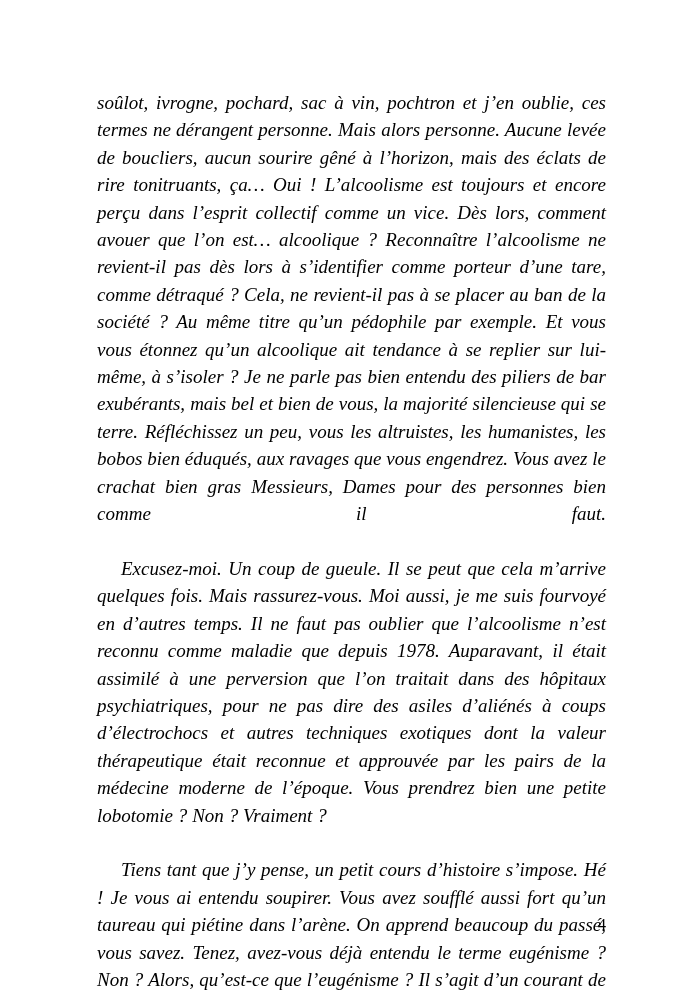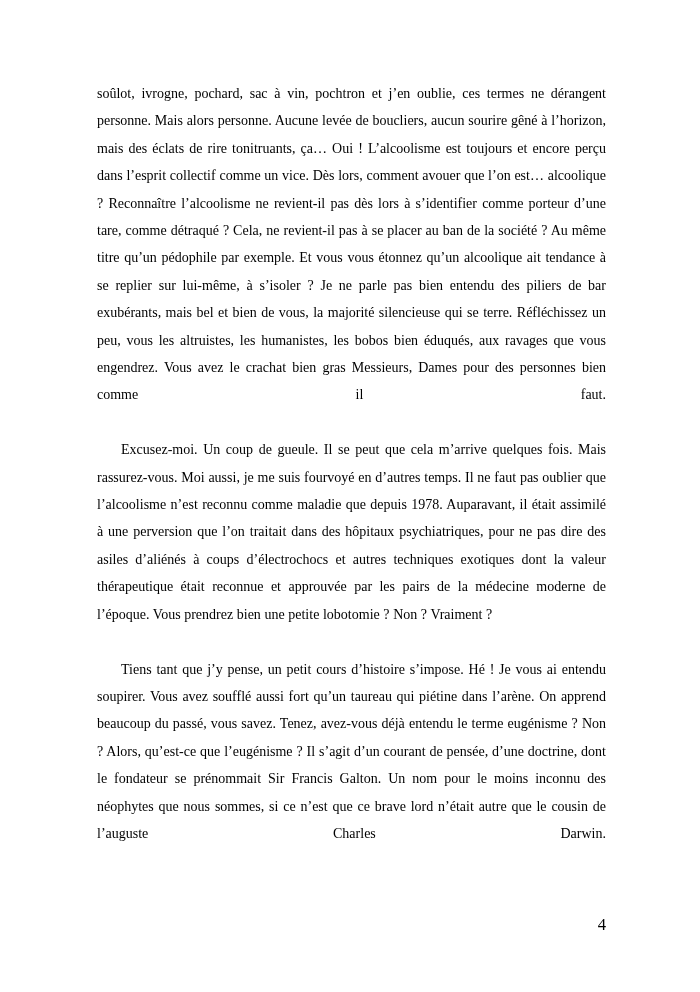--- a/index.html
+++ b/index.html
@@ -25,28 +25,29 @@
   }
 
   .text-block {
     position: absolute;
     left: 97px;
     top: 72px;
     width: 509px;
   }
 
   .para {
-    margin: 8px 0 0 0;
+    margin: 17px 0 0 0;
     text-align: justify;
     text-justify: inter-word;
-    font-size: 14px;
+    font-size: 19px;
     line-height: 27.4px;
     text-indent: 0;
     hyphens: none;
     word-spacing: 0.1px;
+    font-style: italic;
   }
 
   .para + .para {
     margin-top: 27.4px;
   }
 
   .para.indented {
     text-indent: 24px;
   }
 

